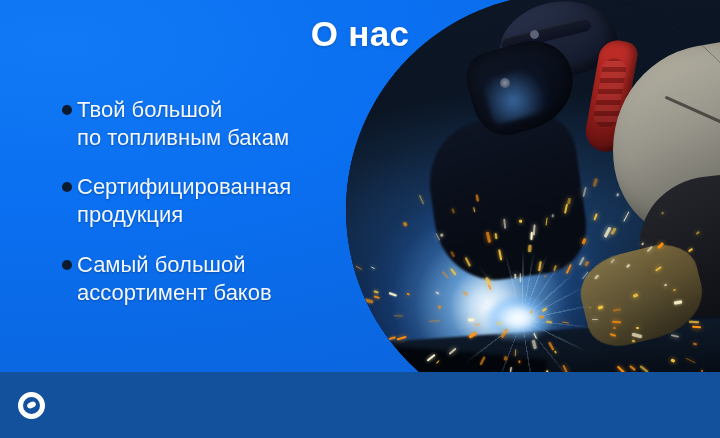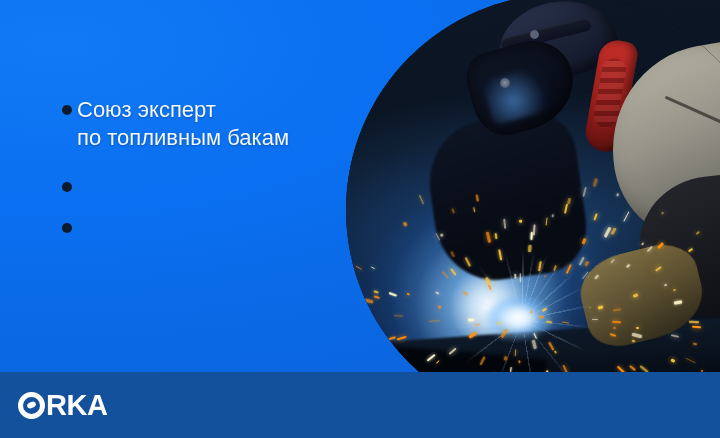--- a/index.html
+++ b/index.html
@@ -490,38 +490,42 @@
           <i class="spark" style="left: 344px; top: 326.7px; width: 9.2px; height: 2.2px; background: rgb(255, 244, 207); opacity: 0.9; transform: rotate(175deg); box-shadow: rgb(255, 244, 207) 0px 0px 2.9px;"></i>
           <i class="spark" style="left: 415.5px; top: 389.3px; width: 2.7px; height: 1.5px; background: rgb(255, 244, 207); opacity: 0.8; transform: rotate(127deg); box-shadow: rgb(255, 244, 207) 0px 0px 4.5px;"></i>
           <i class="spark" style="left: 364px; top: 300.1px; width: 9.1px; height: 2.5px; background: rgb(255, 146, 18); opacity: 0.7; transform: rotate(192deg); box-shadow: rgb(255, 146, 18) 0px 0px 3px;"></i>
           <i class="spark" style="left: 454.1px; top: 400.6px; width: 8.8px; height: 1.9px; background: rgb(255, 201, 64); opacity: 0.76; transform: rotate(112deg); box-shadow: rgb(255, 201, 64) 0px 0px 5.1px;"></i>
           <i class="spark" style="left: 371.3px; top: 267.3px; width: 4.1px; height: 1.4px; background: rgb(255, 244, 207); opacity: 0.8; transform: rotate(213deg); box-shadow: rgb(255, 244, 207) 0px 0px 5.3px;"></i>
           <i class="spark" style="left: 629.1px; top: 395.5px; width: 7.6px; height: 1.2px; background: rgb(255, 201, 64); opacity: 0.56; transform: rotate(53deg); box-shadow: rgb(255, 201, 64) 0px 0px 3.4px;"></i>
         </div>
     </div>
   </div>
 
+  <div class="title">О нас</div>
 
   <div class="bullets">
     <div class="bullet-row">
       <span class="bullet-dot"></span>
-      <span class="bullet-text">Союз эксперт
+      <span class="bullet-text">Твой большой
 по топливным бакам</span>
     </div>
     <div class="bullet-row">
       <span class="bullet-dot"></span>
+      <span class="bullet-text">Сертифицированная
+продукция</span>
     </div>
     <div class="bullet-row">
       <span class="bullet-dot"></span>
+      <span class="bullet-text">Самый большой
+ассортимент баков</span>
     </div>
   </div>
 
   <div class="bottom-bar">
     <div class="logo-wrap">
       <div class="logo-mark">
         <span class="logo-o"></span>
-        <span class="logo-rka">RKA</span>
       </div>
     </div>
   </div>
 
 
 </div>
 
 </body></html>

